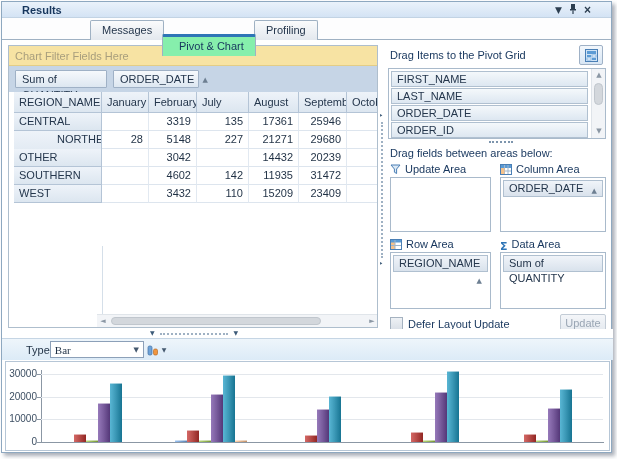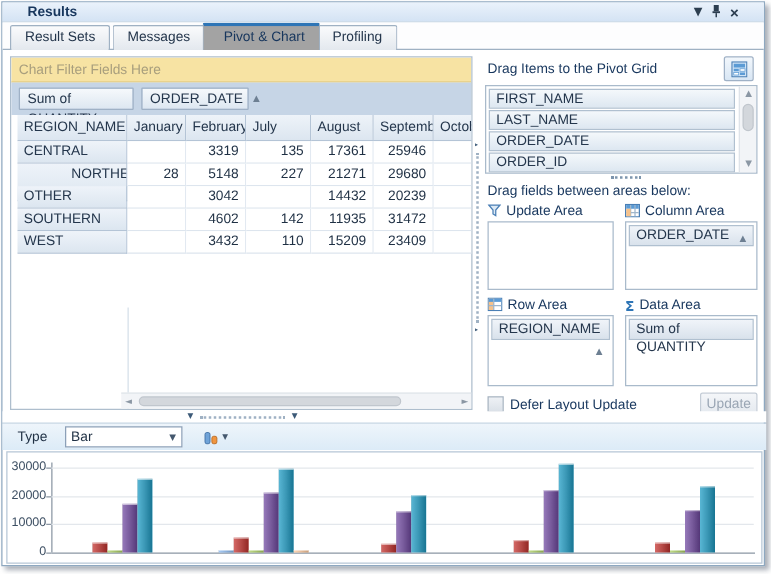--- a/index.html
+++ b/index.html
@@ -18,21 +18,21 @@
   #titlebar .title { font-weight:bold; color:#17365d; font-size:11px; }
   .win-btns { margin-left:auto; display:flex; gap:7px; align-items:center; }
   .win-btn { color:#2c3e50; font-size:9px; cursor:default; line-height:10px; }
 
   
   #tabstrip { left:0; top:16px; width:100%; height:22px; background:#fdfdfe; }
   #tabstrip .baseline { position:absolute; left:0; bottom:0; width:100%; height:1px; background:#9fb1c3; }
   .tab { position:absolute; top:2px; height:20px; padding:0 11px; line-height:19px;
     background:linear-gradient(#fafbfc,#e3e8ee); border:1px solid #9fb1c3;
     border-bottom:none; border-radius:2px 2px 0 0; color:#24364c; z-index:1; }
-  .tab.active { background:#a3a3a3; border-top:3px solid #2e75b6; height:22px; top:0;
+  .tab.active { background:#86efac; border-top:3px solid #2e75b6; height:22px; top:16px;
     line-height:18px; z-index:2; color:#17365d;padding-left:16px; }
 
   
   #pivot { left:6px; top:43px; width:370px; height:283px; border:1px solid #aebecd;
     background:#fff; overflow:hidden; }
   #filter-band { left:0; top:0; width:100%; height:20px; background:#f7e3a3;
     border-bottom:1px solid #e3cd86; color:#a89e7d; line-height:20px; padding-left:6px; }
   #header-band { left:0; top:20px; width:100%; height:26px; background:#c6d5e6; }
   .fld-btn { position:absolute; height:18px; top:4px;
     background:linear-gradient(#f6f9fc,#dde7f1); border:1px solid #9fb1c6;
@@ -82,24 +82,24 @@
   .icon12 { display:inline-block; vertical-align:-2px; margin-right:4px; }
   #defer-check { left:388px; top:315px; width:13px; height:13px;
     background:linear-gradient(#eef1f5,#dbe1e8); border:1px solid #a5b2c0; }
   #update-btn { left:558px; top:312px; width:46px; height:18px;
     background:linear-gradient(#f4f6f9,#e4e9ef); border:1px solid #c3ccd6;
     border-radius:2px; color:#9aa6b4; text-align:center; line-height:16px; }
 
   
   #chart-toolbar { left:0; top:336px; width:611px; height:22px;
     background:linear-gradient(#eef5fb,#dcebf7); border-top:1px solid #c5d5e4;
-    display:flex; align-items:center; padding-left:12px; gap:14px; }
+    display:flex; align-items:center; padding-left:24px; gap:0; }
   #type-select { width:94px; height:17px; background:#fff; border:1px solid #8ca0b8;
     display:flex; align-items:center; padding:0 4px; }
-  #type-select .val { flex:1; }
+  #type-select .val { flex:1;font-family:Liberation Serif, serif; }
   #type-select .dd { font-size:7px; color:#44586e; }
   #appearance-btn { display:flex; align-items:center; gap:2px; padding:1px 3px; }
 
   
   #chart { left:3px; top:359px; width:605px; height:90px; background:#fff;
     border:1px solid #b6c6d6; }
   .ytick { position:absolute; right:572px; width:30px; text-align:right;
     font-size:10px; color:#3d4f63; }
   .gridline { position:absolute; left:35px; width:562px; height:1px; background:#e3e7ec; }
   .tickmark { position:absolute; width:4px; height:1px; background:#8b97a4; left:31px; }
@@ -122,21 +122,20 @@
             <rect x="1" y="5" width="6" height="1.5" fill="#2c3e50"></rect>
             <rect x="3.4" y="6.5" width="1.2" height="3.5" fill="#2c3e50"></rect>
           </svg>
       </span>
       <span class="win-btn" style="font-size:12px;font-weight:bold;">×</span>
     </span>
   </div>
 
   <div id="tabstrip" class="abs">
     <span class="baseline"></span>
-    <span class="tab" style="left:6px;">Result Sets</span>
     <span class="tab" style="left:88px;">Messages</span>
     <span class="tab active" style="left:160px;">Pivot &amp; Chart</span>
     <span class="tab" style="left:252px;">Profiling</span>
   </div>
 
   <div id="pivot" class="abs">
     <div id="filter-band" class="abs">Chart Filter Fields Here</div>
     <div id="header-band" class="abs">
       <span class="fld-btn" style="left:6px; width:92px;"><span>Sum of QUANTITY</span></span>
       <span class="fld-btn" style="left:104px; width:86px;"><span>ORDER_DATE</span><span class="caret-up">▲</span></span>

